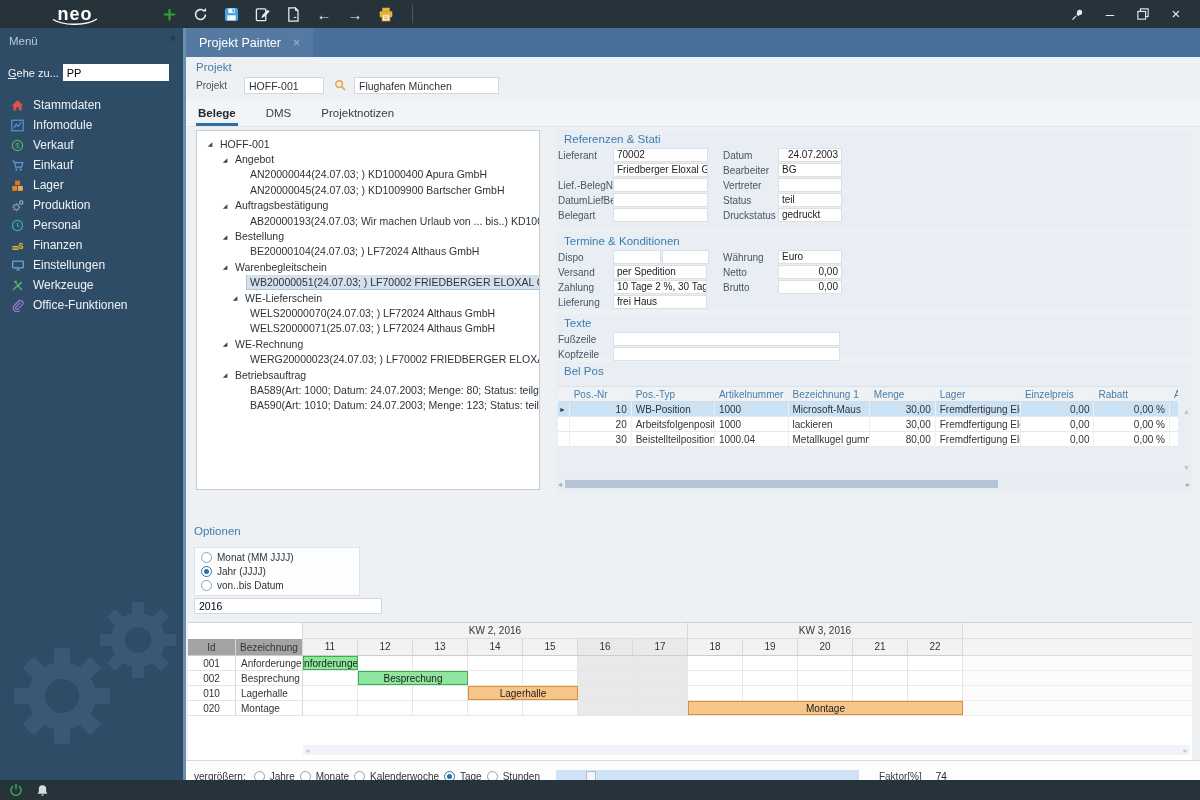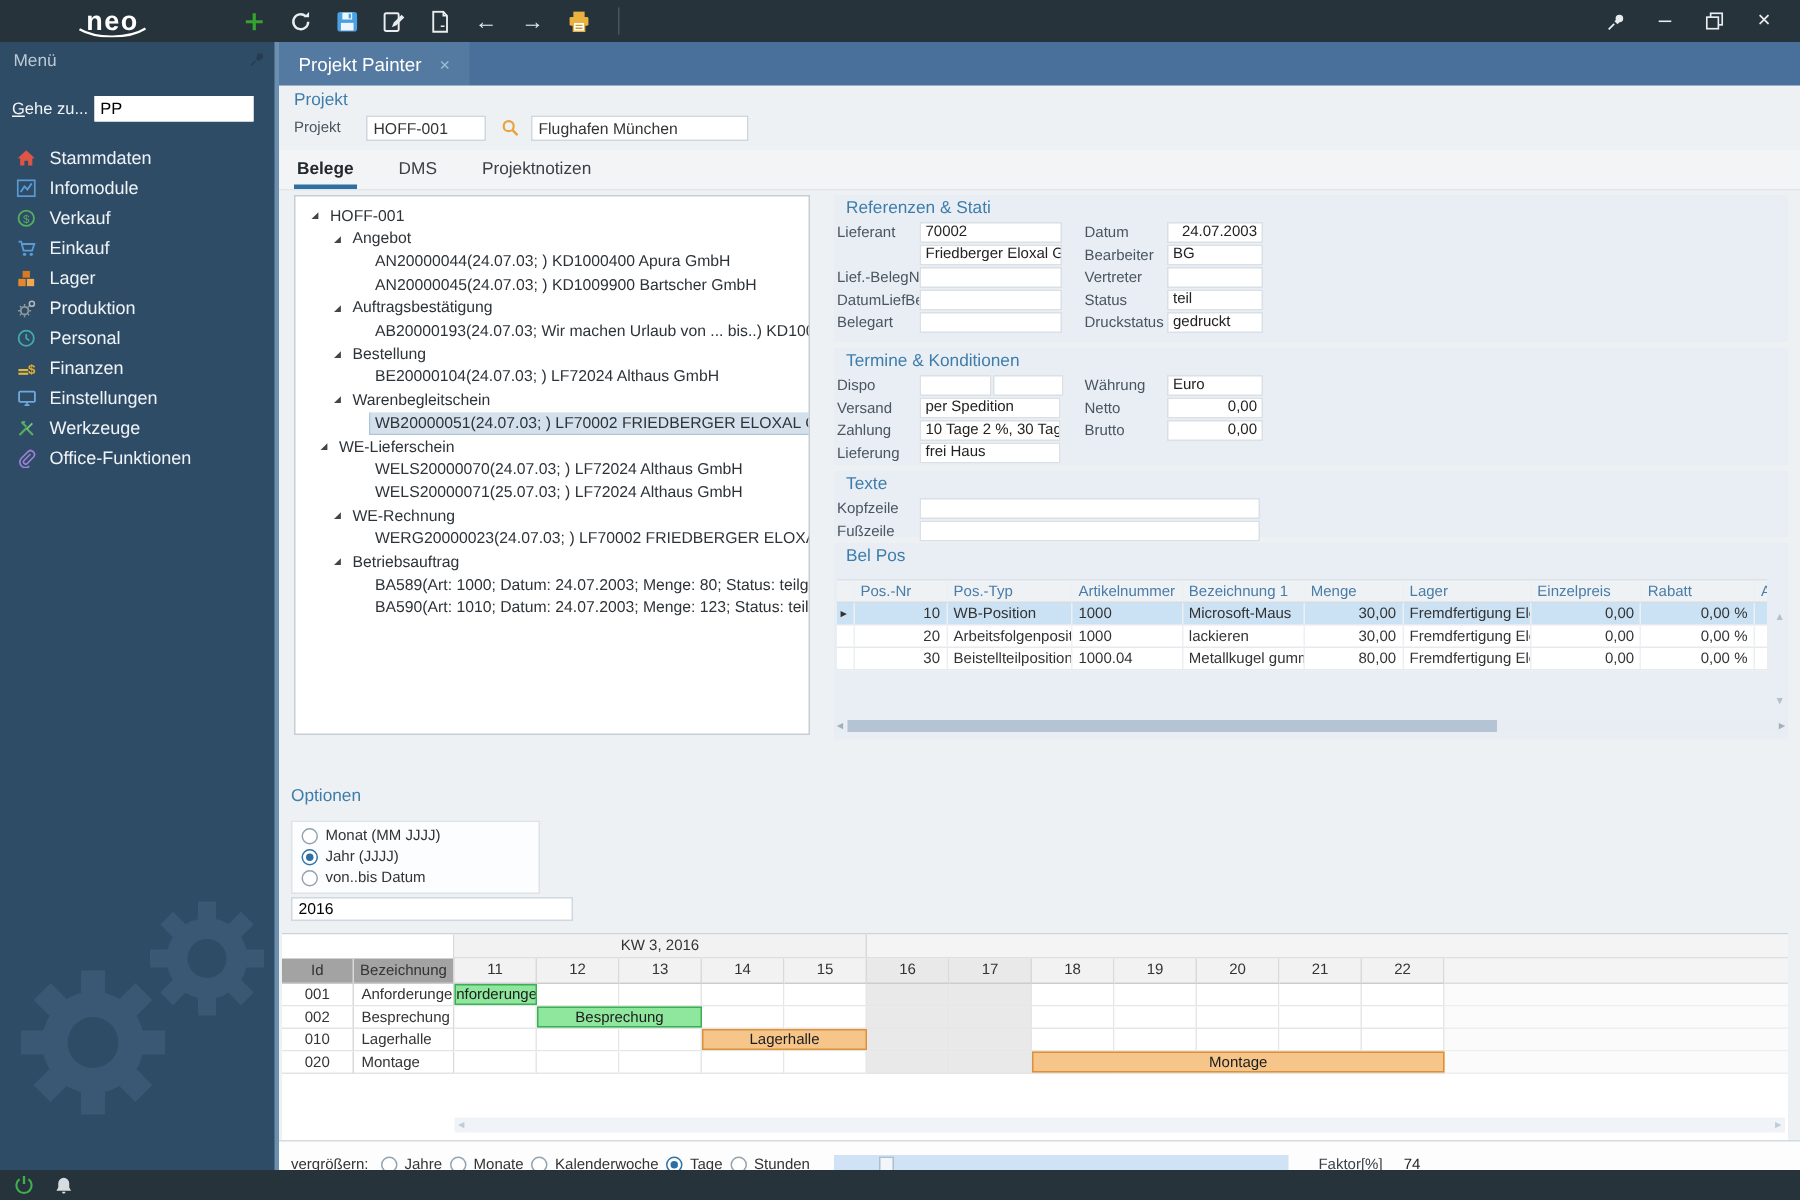--- a/index.html
+++ b/index.html
@@ -431,21 +431,21 @@
      <span class="t-label">BE20000104(24.07.03; ) LF72024 Althaus GmbH</span>
         </div>
         <div class="t-row" style="padding-left:21px">
      <span class="caret">◢</span>
      <span class="t-label">Warenbegleitschein</span>
         </div>
         <div class="t-row sel" style="padding-left:36px">
      <span class="caret none">◢</span>
      <span class="t-label">WB20000051(24.07.03; ) LF70002 FRIEDBERGER ELOXAL GMBH; FRIEDBERG</span>
         </div>
-        <div class="t-row" style="padding-left:12px">
+        <div class="t-row" style="padding-left:31px">
      <span class="caret">◢</span>
      <span class="t-label">WE-Lieferschein</span>
         </div>
         <div class="t-row" style="padding-left:36px">
      <span class="caret none">◢</span>
      <span class="t-label">WELS20000070(24.07.03; ) LF72024 Althaus GmbH</span>
         </div>
         <div class="t-row" style="padding-left:36px">
      <span class="caret none">◢</span>
      <span class="t-label">WELS20000071(25.07.03; ) LF72024 Althaus GmbH</span>
@@ -559,25 +559,25 @@
     </div>
           </div>
       </div>
     </section>
 
     <section class="panel p-texte" style="top:286px;height:44px">
       <div class="p-title">Texte</div>
       <div class="f-grid">
         <div class="f-col">
             <div class="f-row">
+    <span class="f-label">Fußzeile</span>
+    <span class="f-box"></span>
+    </div>
+            <div class="f-row">
     <span class="f-label">Kopfzeile</span>
-    <span class="f-box"></span>
-    </div>
-            <div class="f-row">
-    <span class="f-label">Fußzeile</span>
     <span class="f-box"></span>
     </div>
           </div>
       </div>
     </section>
 
     <section class="panel p-belpos" style="top:334px;height:131px">
       <div class="p-title">Bel Pos</div>
       <div class="bp-table">
           <div class="bp-row bp-head">
@@ -655,20 +655,21 @@
        <span class="rl">von..bis Datum</span>
           </label>
         </div>
       <input class="opt-year" value="2016" style="">
     </section>
 
     <div class="gantt">
       <div id="gantt-grid">
           <div class="g-row g-h1">
             <div class="g-corner"></div>
+            <div class="g-week" style="width:385px">KW 2, 2016</div>
             <div class="g-week" style="width:275px">KW 3, 2016</div>
             <div class="g-fill"></div>
           </div>
           <div class="g-row g-h2">
             <div class="g-id">Id</div>
             <div class="g-name">Bezeichnung</div>
             <div class="g-day">11</div>
             <div class="g-day">12</div>
             <div class="g-day">13</div>
             <div class="g-day">14</div>

